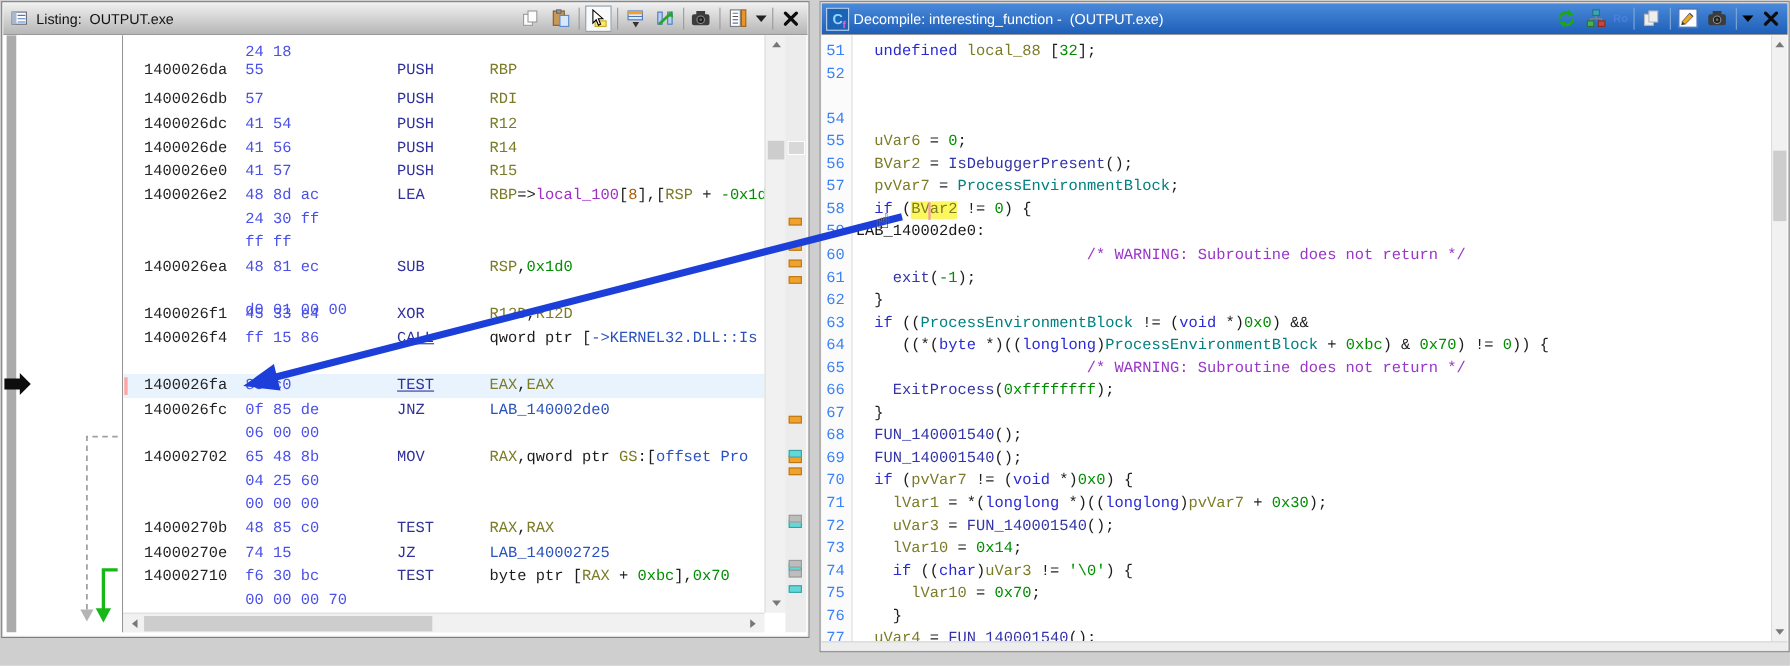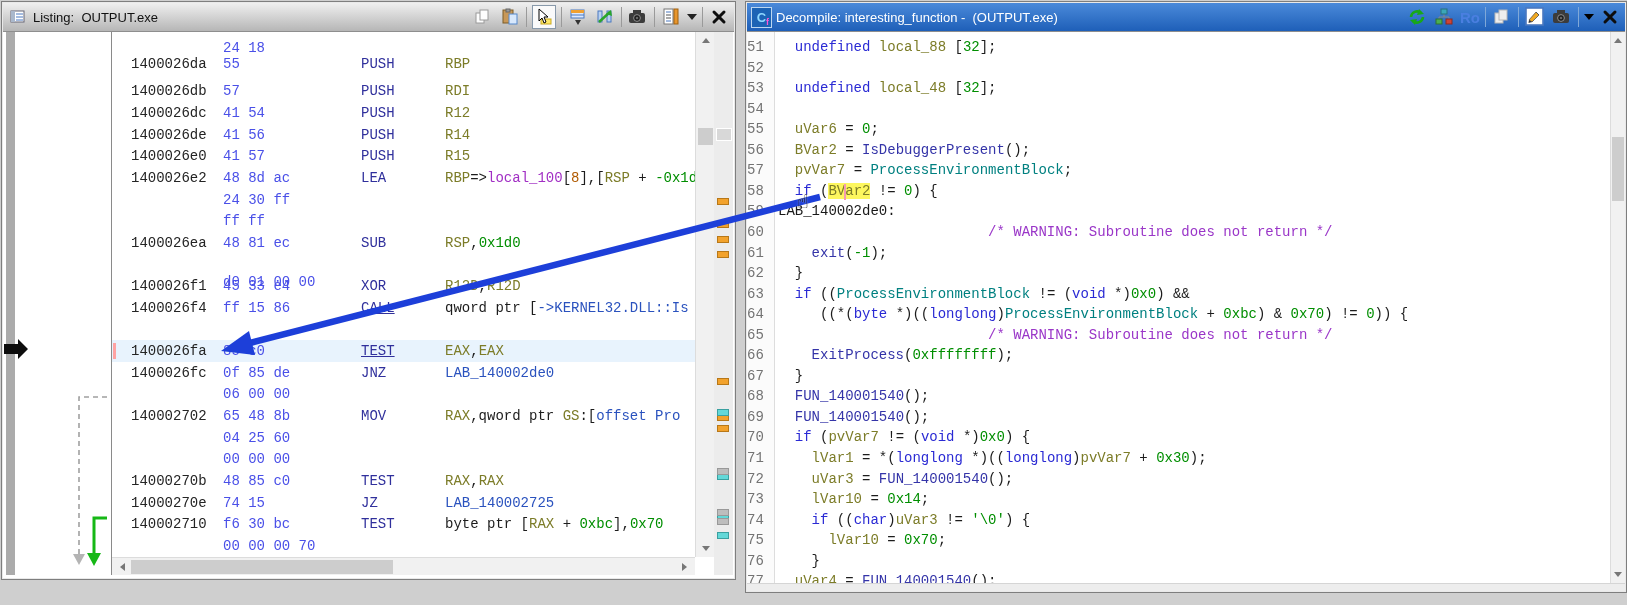--- a/index.html
+++ b/index.html
@@ -49,37 +49,37 @@
   .viewrect{position:absolute;left:2px;top:96px;width:14px;height:11px;border:1px solid #fff;background:#d8d8d8;}
   #hscroll-left{position:absolute;left:109px;top:525px;width:583px;height:18px;background:#f1f1f1;border-top:1px solid #dcdcdc;}
   #hscroll-left .sbtn{height:100%;width:17px;}
 
   
   #client-right{position:absolute;left:1px;top:30px;width:878px;height:551px;background:#fff;overflow:hidden;}
   .gutterbg{position:absolute;left:0;top:0;width:27px;height:100%;background:#fbfbfb;border-right:1px solid #ddd;}
   #decomp-view{position:absolute;left:0;top:0;width:863px;height:551px;overflow:hidden;
     font-family:"Liberation Mono","DejaVu Sans Mono",monospace;font-size:14px;}
   .dline{position:absolute;left:0;width:100%;height:21px;line-height:21px;white-space:pre;}
-  .dnum{position:absolute;left:0;width:21px;color:#737373;}
+  .dnum{position:absolute;left:0;width:21px;text-align:right;color:#3b82f6;}
   .dcode{position:absolute;left:31px;white-space:pre;font-family:Liberation Mono, monospace;}
   .hlseg{position:relative;background:#fdf75e;}
   .dcaret{position:absolute;left:16px;top:1px;width:2px;height:16px;background:#f49ab4;}
   #vscroll-right{left:863px;width:14px;height:551px;}
   .botstrip{position:absolute;left:1px;bottom:1px;height:7px;right:1px;background:#ededed;border-top:1px solid #d5d5d5;}
 
   
   .c-kw{color:#2a2ad4}.c-fn{color:#3434a8}.c-var{color:#7c7c28}.c-glob{color:#008080}
   .c-num{color:#008e00}.c-com{color:#9a36c8}.c-lab{color:#181818}.c-pl{color:#1c1c1c}
   .c-reg{color:#7c7c28}.c-ref{color:#2a52be}.c-loc{color:#a12ec4}.c-idx{color:#b05a00}
   .c-addr{color:#242424}.c-bytes{color:#4a50e8}.c-mn{color:#30309c}
 
   .overlay{position:absolute;left:0;top:0;width:1627px;height:605px;pointer-events:none;z-index:90;}
   #hand-cursor{position:absolute;left:797px;top:190px;z-index:95;font-size:19px;color:#000;
     font-family:"DejaVu Sans",sans-serif;text-shadow:0 0 2px #fff;}
-  .rotext{font-size:15px;font-weight:bold;color:#4a7fe0;font-family:"Liberation Sans",sans-serif;}
+  .rotext{font-size:10px;font-weight:bold;color:#4a7fe0;font-family:"Liberation Sans",sans-serif;}
   .cficon{width:19px;height:19px;background:#1c63b5;border:1px solid #bcd6f0;display:flex;align-items:center;
     justify-content:center;font-weight:bold;font-size:13px;color:#8fd8ff;position:relative;}
   .cficon i{position:absolute;right:2px;bottom:0;color:#ff57d8;font-size:9px;font-style:normal;font-weight:bold;}
   .xglyph{stroke:#0d0d0d;stroke-width:3;stroke-linecap:round;}
   .ddown{width:0;height:0;border-left:5px solid transparent;border-right:5px solid transparent;border-top:6px solid #111;}
 </style>
 </head>
 <body>
 
 <div class="win" id="listing-window" style="left:1px;top:1px;width:733px;height:577px;">
@@ -296,21 +296,20 @@
           </svg>
       </span>
     </div>
   </div>
 
   <div id="client-right">
     <div class="gutterbg"></div>
     <div id="decomp-view">
         <div class="dline" style="top: 5px;"><span class="dnum">51</span><span class="dcode">  <span class="c-kw">undefined</span><span class="c-pl"> </span><span class="c-var">local_88</span><span class="c-pl"> [</span><span class="c-num">32</span><span class="c-pl">];</span></span></div>
         <div class="dline" style="top: 25.55px;"><span class="dnum">52</span></div>
-        <div class="dline" style="top: 46.1px;"><span class="dnum">53</span><span class="dcode">  <span class="c-kw">undefined</span><span class="c-pl"> </span><span class="c-var">local_48</span><span class="c-pl"> [</span><span class="c-num">32</span><span class="c-pl">];</span></span></div>
         <div class="dline" style="top: 66.65px;"><span class="dnum">54</span><span class="dcode"></span></div>
         <div class="dline" style="top: 87.2px;"><span class="dnum">55</span><span class="dcode">  <span class="c-var">uVar6</span><span class="c-pl"> = </span><span class="c-num">0</span><span class="c-pl">;</span></span></div>
         <div class="dline" style="top: 107.75px;"><span class="dnum">56</span><span class="dcode">  <span class="c-var">BVar2</span><span class="c-pl"> = </span><span class="c-fn">IsDebuggerPresent</span><span class="c-pl">();</span></span></div>
         <div class="dline" style="top: 128.3px;"><span class="dnum">57</span><span class="dcode">  <span class="c-var">pvVar7</span><span class="c-pl"> = </span><span class="c-glob">ProcessEnvironmentBlock</span><span class="c-pl">;</span></span></div>
         <div class="dline" style="top: 148.85px;"><span class="dnum">58</span><span class="dcode">  <span class="c-kw">if</span><span class="c-pl"> (</span><span class="hlseg c-var">BVar2<span class="dcaret"></span></span><span class="c-pl"> != </span><span class="c-num">0</span><span class="c-pl">) {</span></span></div>
         <div class="dline" style="top: 169.4px;"><span class="dnum">59</span><span class="dcode"><span class="c-lab">LAB_140002de0:</span></span></div>
         <div class="dline" style="top: 189.95px;"><span class="dnum">60</span><span class="dcode">                         <span class="c-com">/* WARNING: Subroutine does not return */</span></span></div>
         <div class="dline" style="top: 210.5px;"><span class="dnum">61</span><span class="dcode">    <span class="c-fn">exit</span><span class="c-pl">(</span><span class="c-num">-1</span><span class="c-pl">);</span></span></div>
         <div class="dline" style="top: 231.05px;"><span class="dnum">62</span><span class="dcode">  <span class="c-pl">}</span></span></div>
         <div class="dline" style="top: 251.6px;"><span class="dnum">63</span><span class="dcode">  <span class="c-kw">if</span><span class="c-pl"> ((</span><span class="c-glob">ProcessEnvironmentBlock</span><span class="c-pl"> != (</span><span class="c-kw">void</span><span class="c-pl"> *)</span><span class="c-num">0x0</span><span class="c-pl">) &amp;&amp;</span></span></div>

